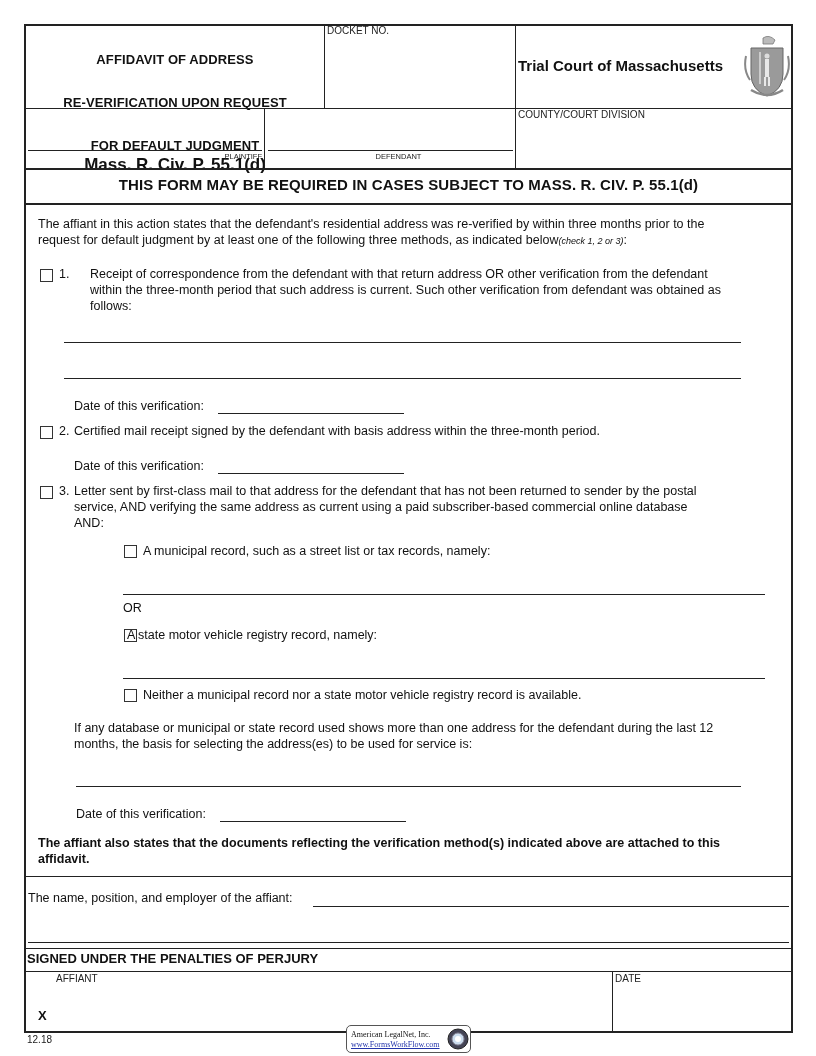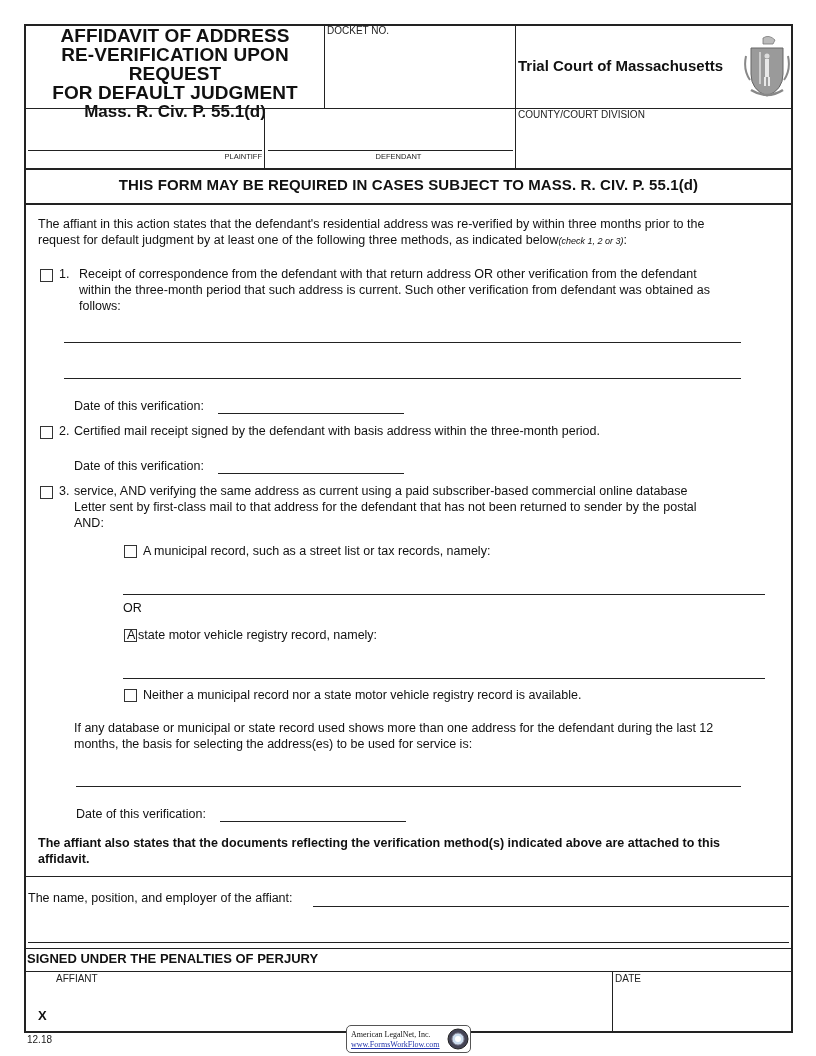--- a/index.html
+++ b/index.html
@@ -4,21 +4,21 @@
 <style>
   * { box-sizing: border-box; margin: 0; padding: 0; }
   html, body { width: 816px; height: 1056px; background: #ffffff; overflow: hidden; }
   body { position: relative; font-family: "Liberation Sans", sans-serif; color: #111; }
   .abs { position: absolute; }
   .frame { position: absolute; left: 24px; top: 24px; width: 769px; height: 1009px; border: 2px solid #222; }
   .hline { position: absolute; height: 0; border-top: 1px solid #222; }
   .vline { position: absolute; width: 0; border-left: 1px solid #222; }
   .thick { border-top-width: 2px; }
   .title-block { position: absolute; left: 26px; top: 26px; width: 298px; text-align: center; }
-  .title-line { font-weight: bold; font-size: 19px; line-height: 19px; letter-spacing: 0.1px; }
+  .title-line { font-weight: bold; font-size: 13px; line-height: 19px; letter-spacing: 0.1px; margin-top: 24px; }
   .title-sub { font-weight: bold; font-size: 17px; line-height: 17px; margin-top: 1px; }
   .small-label { font-size: 10px; color: #222; }
   .tiny-label { font-size: 7.5px; color: #222; }
   .court { font-weight: bold; font-size: 15px; }
   .banner { font-weight: bold; font-size: 15px; letter-spacing: 0.1px; }
   .body-text { font-size: 12.5px; line-height: 16px; color: #111; }
   .italic-small { font-style: italic; font-size: 9px; }
   .checkbox { position: absolute; width: 13px; height: 13px; border: 1px solid #333; background: #fff; }
   .fill-line { position: absolute; height: 0; border-top: 1px solid #222; }
   .bold { font-weight: bold; }
@@ -78,41 +78,41 @@
 <div class="abs banner" style="left:25px; top:176px; width:767px; text-align:center;">THIS FORM MAY BE REQUIRED IN CASES SUBJECT TO MASS. R. CIV. P. 55.1(d)</div>
 <div class="hline thick" style="left:25px; top:203px; width:767px;"></div>
 
 <div class="abs body-text" style="left:38px; top:216px; width:740px;">
   <div>The affiant in this action states that the defendant's residential address was re-verified by within three months prior to the</div>
   <div><span>request for default judgment by at least one of the following three methods, as indicated below</span><span class="italic-small">(check 1, 2 or 3)</span><span>:</span></div>
 </div>
 
 <div class="checkbox" style="left:40px; top:269px;"></div>
 <div class="abs body-text" style="left:59px; top:266px;">1.</div>
-<div class="abs body-text" style="left:79px; top:266px; width:710px;">
+<div class="abs body-text" style="left:90px; top:266px; width:710px;">
   <div>Receipt of correspondence from the defendant with that return address OR other verification from the defendant</div>
   <div>within the three-month period that such address is current. Such other verification from defendant was obtained as</div>
   <div>follows:</div>
 </div>
 <div class="fill-line" style="left:64px; top:342px; width:677px;"></div>
 <div class="fill-line" style="left:64px; top:378px; width:677px;"></div>
 <div class="abs body-text" style="left:74px; top:398px;">Date of this verification:</div>
 <div class="fill-line" style="left:218px; top:413px; width:186px;"></div>
 
 <div class="checkbox" style="left:40px; top:426px;"></div>
 <div class="abs body-text" style="left:59px; top:423px;">2.</div>
 <div class="abs body-text" style="left:74px; top:423px; width:710px;">Certified mail receipt signed by the defendant with basis address within the three-month period.</div>
 <div class="abs body-text" style="left:74px; top:458px;">Date of this verification:</div>
 <div class="fill-line" style="left:218px; top:473px; width:186px;"></div>
 
 <div class="checkbox" style="left:40px; top:486px;"></div>
 <div class="abs body-text" style="left:59px; top:483px;">3.</div>
 <div class="abs body-text" style="left:74px; top:483px; width:710px;">
+  <div>Letter sent by first-class mail to that address for the defendant that has not been returned to sender by the postal</div>
   <div>service, AND verifying the same address as current using a paid subscriber-based commercial online database</div>
-  <div>Letter sent by first-class mail to that address for the defendant that has not been returned to sender by the postal</div>
   <div>AND:</div>
 </div>
 
 <div class="checkbox" style="left:124px; top:545px;"></div>
 <div class="abs body-text" style="left:143px; top:543px;">A municipal record, such as a street list or tax records, namely:</div>
 <div class="fill-line" style="left:123px; top:594px; width:642px;"></div>
 
 <div class="abs body-text" style="left:123px; top:600px;">OR</div>
 
 <div class="checkbox" style="left:124px; top:629px;"></div>

